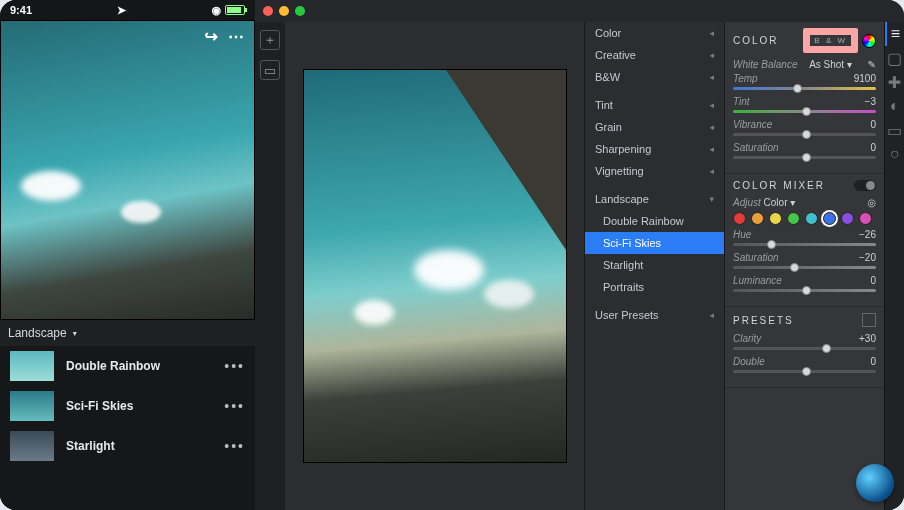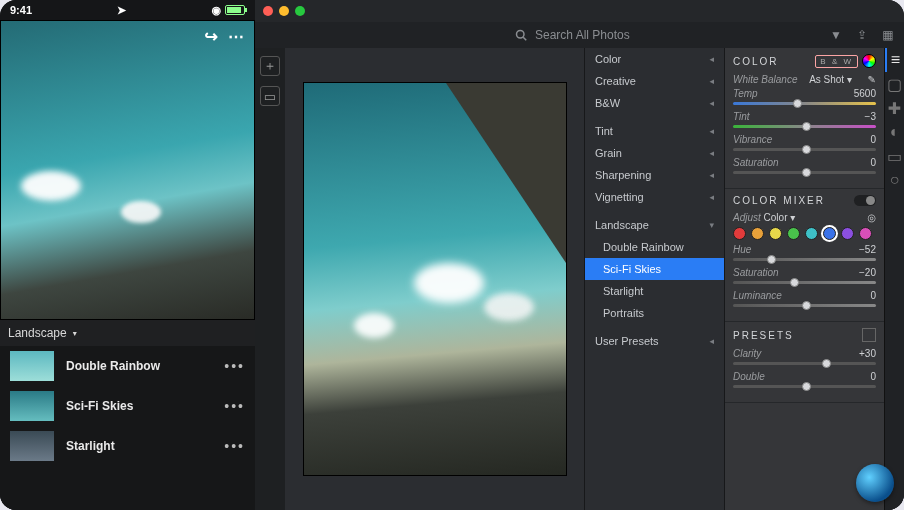--- a/index.html
+++ b/index.html
@@ -59,21 +59,21 @@
   .pp-item{height:22px; display:flex; align-items:center; justify-content:space-between; padding:0 10px; color:#c7cace; font-size:11px;}
   .pp-item .arr{color:#7a7d82; font-size:9px;}
   .pp-item.active{background:#2a7df5; color:#fff;}
   .pp-sub{padding-left:18px;}
 
   
   .inspector{width:160px; background:#353639; border-left:1px solid #17181a; overflow:hidden; font-size:10px; color:#c9cbce;}
   .ins-sec{border-bottom:1px solid #25272a; padding:6px 8px 8px;}
   .ins-head{display:flex; align-items:center; justify-content:space-between; font-size:10px; letter-spacing:2px; color:#d3d5d8; margin-bottom:6px;}
   .bw-btn{display:flex;gap:4px;align-items:center;}
-  .bw{border:1px solid #fca5a5;font-size:8px;padding:1px 4px;border-radius:2px;color:#aaa;}
+  .bw{border:7px solid #fca5a5;font-size:8px;padding:1px 4px;border-radius:2px;color:#aaa;}
   .colorwheel{width:14px;height:14px;border-radius:50%;background:conic-gradient(red,yellow,lime,cyan,blue,magenta,red);border:1px solid #000;}
   .row{display:flex;justify-content:space-between;align-items:center;margin:3px 0;}
   .lbl{color:#9a9c9f;font-size:10px;font-style:italic;}
   .val{color:#cfd1d4;font-size:10px;}
   .slider{height:3px;background:#555;border-radius:2px;position:relative;margin:2px 0 6px;}
   .slider .knob{position:absolute; top:-3px; width:9px;height:9px;border-radius:50%;background:#d8d9dc;border:1px solid #888;}
   .slider.temp{background:linear-gradient(90deg,#3a78d8,#888,#e6c24b);}
   .slider.tint{background:linear-gradient(90deg,#3ab43a,#888,#c84fc8);}
   .slider.grad{background:linear-gradient(90deg,#555,#888);}
   .toggle{width:22px;height:11px;border-radius:6px;background:#1f2022;position:relative;}
@@ -144,35 +144,20 @@
       </div>
     </div>
   </div>
 
   <div class="desktop">
     <div class="titlebar">
       <span class="dot r"></span>
       <span class="dot y"></span>
       <span class="dot g"></span>
     </div>
-    <div class="topbar">
-      <span class="search">
-        <span class="ticon">
-          <svg viewBox="0 0 16 16" width="12" height="12" fill="none" stroke="#8a8d91" stroke-width="2">
-              <circle cx="7" cy="7" r="5"></circle>
-              <line x1="11" y1="11" x2="15" y2="15"></line>
-            </svg>
-        </span>
-        <span>Search All Photos</span>
-      </span>
-      <span class="spacer"></span>
-      <span class="ticon">▼</span>
-      <span class="ticon">⇪</span>
-      <span class="ticon">▦</span>
-    </div>
     <div class="dbody">
       <div class="toolcol">
         <div class="toolbtn">＋</div>
         <div class="toolbtn">▭</div>
       </div>
       <div class="canvas">
         <div class="photo">
           <div class="overhang"></div>
           <div class="pcloud"></div>
             <div class="pcloud2"></div>
@@ -243,21 +228,21 @@
               <span class="colorwheel"></span>
             </span>
           </div>
           <div class="row">
             <span class="lbl">White Balance</span>
             <span class="val"><span>As Shot</span> ▾</span>
             <span style="margin-left:4px">✎</span>
           </div>
           <div class="row">
               <span class="lbl">Temp</span>
-              <span class="val">5600</span>
+              <span class="val">9100</span>
             </div>
           <div class="slider temp">
               <div class="knob" style="left:42%"></div>
             </div>
           <div class="row">
               <span class="lbl">Tint</span>
               <span class="val">−3</span>
             </div>
           <div class="slider tint">
               <div class="knob" style="left:48%"></div>
@@ -294,21 +279,21 @@
             <span class="sw" style="background:#e8a13a"></span>
             <span class="sw" style="background:#e6d74a"></span>
             <span class="sw" style="background:#49c24b"></span>
             <span class="sw" style="background:#3ec1c8"></span>
             <span class="sw" style="background:#3a72e8;box-shadow:0 0 0 2px #fff"></span>
             <span class="sw" style="background:#8b4fe0"></span>
             <span class="sw" style="background:#d84fb8"></span>
           </div>
           <div class="row">
               <span class="lbl">Hue</span>
-              <span class="val">−52</span>
+              <span class="val">−26</span>
             </div>
           <div class="slider grad">
               <div class="knob" style="left:24%"></div>
             </div>
           <div class="row">
               <span class="lbl">Saturation</span>
               <span class="val">−20</span>
             </div>
           <div class="slider grad">
               <div class="knob" style="left:40%"></div>

